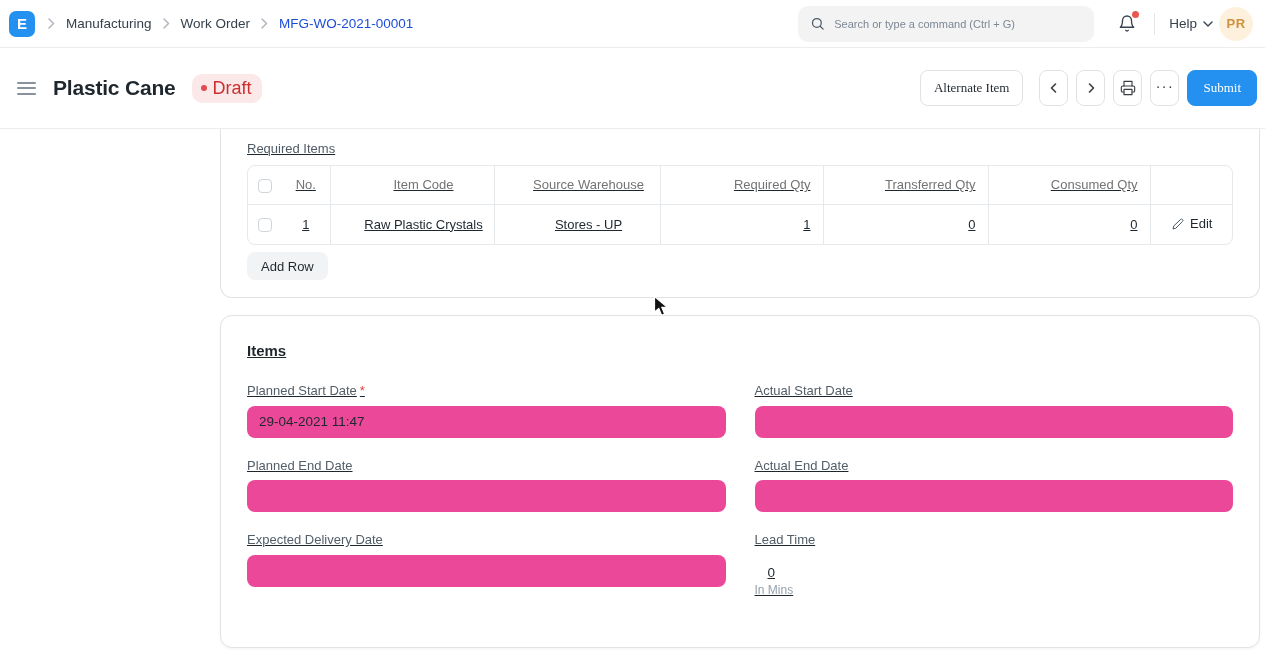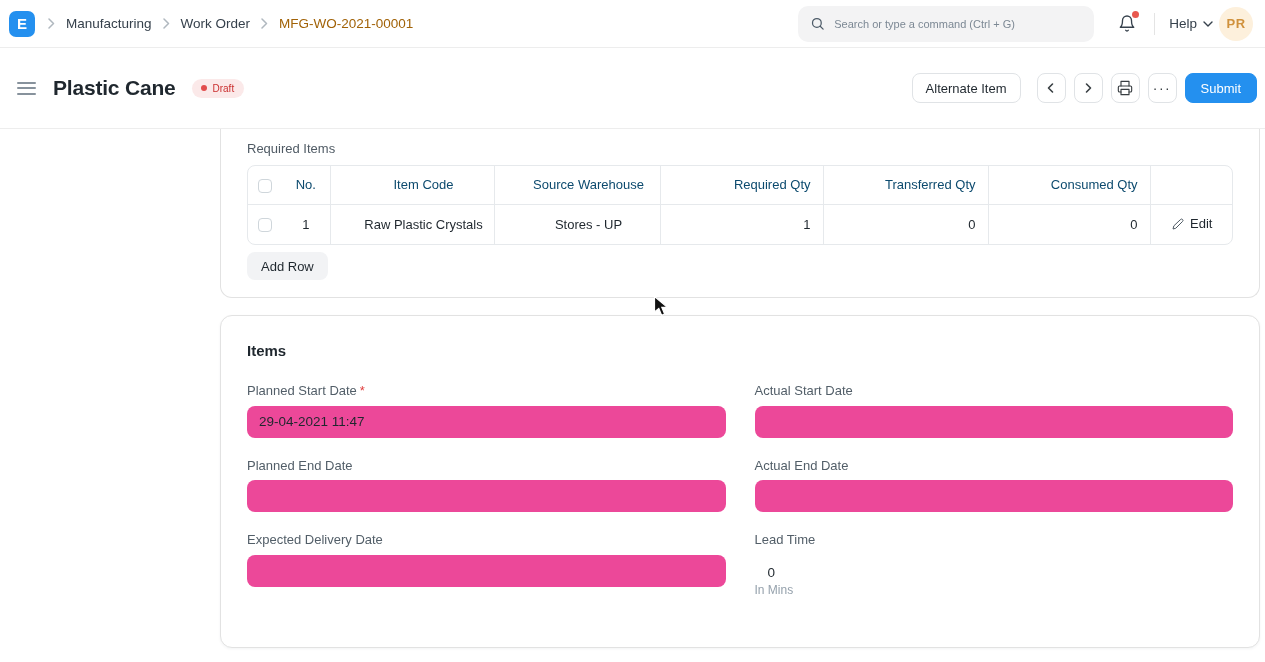--- a/index.html
+++ b/index.html
@@ -10,21 +10,21 @@
   }
 
   
   .navbar { height:48px; display:flex; align-items:center; justify-content:space-between;
             padding:0 12px 0 9px; border-bottom:1px solid #ededed; background:#fff; }
   .nav-left { display:flex; align-items:center; }
   .logo { width:26px; height:26px; border-radius:7px; background:#2490ef; color:#fff;
           font-weight:700; font-size:15px; display:flex; align-items:center; justify-content:center; cursor:pointer; }
   .crumbs { display:flex; align-items:center; margin-left:13px; gap:11px; font-size:13.5px; }
   .crumb-link { color:#36414c; cursor:pointer; }
-  .crumb-current { color:#a16207; }
+  .crumb-current { color:#1d4ed8; }
   .nav-right { display:flex; align-items:center; }
   .searchbar { width:296px; height:36px; background:#f3f3f4; border-radius:10px;
                display:flex; align-items:center; padding:0 12px; gap:9px; }
   .searchbar input { flex:1; border:none; background:transparent; outline:none;
                      font-size:11px; color:#36414c; font-family:inherit; }
   .searchbar input::placeholder { color:#7c8894; opacity:1; }
   .bell-wrap { position:relative; margin-left:20px; padding:3px 4px; cursor:pointer; display:flex; }
   .red-dot { position:absolute; top:0; right:1px; width:7px; height:7px; border-radius:50%; background:#e8584f; }
   .nav-divider { width:1px; height:22px; background:#e4e4e4; margin:0 14px; }
   .help { display:flex; align-items:center; gap:6px; font-size:13.5px; color:#36414c; cursor:pointer; }
@@ -32,46 +32,46 @@
             font-size:13px; font-weight:600; letter-spacing:.4px; display:flex; align-items:center; justify-content:center; cursor:pointer; }
 
   
   .page-head { height:81px; display:flex; align-items:center; justify-content:space-between;
                padding:0 8px 0 14px; border-bottom:1px solid #ededed; background:#fff; }
   .ph-left { display:flex; align-items:center; }
   .hamburger { display:flex; flex-direction:column; gap:3.5px; padding:4px 3px; cursor:pointer; }
   .hamburger span { display:block; width:19px; height:2px; background:#87929c; border-radius:1px; }
   .doc-title { font-size:21px; font-weight:700; color:#1f272e; margin-left:14px; letter-spacing:-.2px; }
   .badge { margin-left:16px; display:flex; align-items:center; gap:6px; background:#fbe9e9;
-           border-radius:10px; padding:4px 10px 4px 9px; font-size:10px; color:#cb2f2f; font-weight:500; }
+           border-radius:10px; padding:4px 10px 4px 9px; font-size:18px; color:#cb2f2f; font-weight:500; }
   .badge-dot { width:6px; height:6px; border-radius:50%; background:#e24c4c; }
   .ph-right { display:flex; align-items:center; gap:8px; }
-  .btn { height:30px; border:1px solid #e0e3e6; background:#fff; border-radius:8px; font-size:13px;
+  .btn { height:36px; border:1px solid #e0e3e6; background:#fff; border-radius:8px; font-size:13px;
          color:#1f272e; display:inline-flex; align-items:center; justify-content:center;
-         cursor:pointer; font-family:Liberation Sans, sans-serif; }
+         cursor:pointer; font-family:Liberation Serif, serif; }
   .btn-text { padding:0 13px; }
   .btn-icon { width:29px; padding:0; }
   .mr8 { margin-right:8px; }
   .btn-primary { background:#2490ef; border-color:#2490ef; color:#fff; padding:0 15px; }
   .ellipsis { font-size:14px; letter-spacing:1.5px; color:#383e42; line-height:1; }
 
   
-  .content { display:flex; height:533px; }
+  .content { display:flex; height:533px;text-decoration:underline; }
   .sidebar { width:220px; flex:none; background:#fff; }
   .main { flex:1; padding-right:7px; }
   .card { background:#fff; border:1px solid #e2e2e2; border-radius:12px; box-shadow:0 1px 3px rgba(25,39,52,.05); }
   .card-items { border-top:none; border-radius:0 0 12px 12px; box-shadow:none;
                 padding:12px 26px 17px; }
   .card-time { margin-top:17px; padding:27px 26px 50px; }
 
   
   .section-label { font-size:13px; color:#4f5a64; margin-bottom:9px; }
   .grid-wrap { border:1px solid #e6e9ec; border-radius:8px; overflow:hidden; width:986px; }
   table.grid { width:100%; border-collapse:collapse; table-layout:fixed; font-size:13px; }
-  table.grid th { height:38px; font-weight:400; color:#0c4a6e; }
+  table.grid th { height:38px; font-weight:400; color:#737373; }
   table.grid td { height:40px; border-top:1px solid #e6e9ec; color:#1f272e; }
   .bl { border-left:1px solid #e6e9ec; }
   .cell-center { text-align:center; }
   .cell-left { text-align:center; padding-left:23px; }
   .cell-right { text-align:right; padding-right:12px; }
   .checkbox { display:inline-block; width:14px; height:14px; border:1px solid #cfd6db; border-radius:4px;
               background:#fff; vertical-align:middle; cursor:pointer; }
   .edit-btn { display:inline-flex; align-items:center; gap:6px; font-size:13px; color:#1f272e; cursor:pointer; background:none; border:none; font-family:inherit; }
   .add-row { margin-top:7px; height:28px; padding:0 14px; background:#f2f3f5; border:none; border-radius:8px;
              font-size:13px; color:#1f272e; cursor:pointer; font-family:inherit; }

